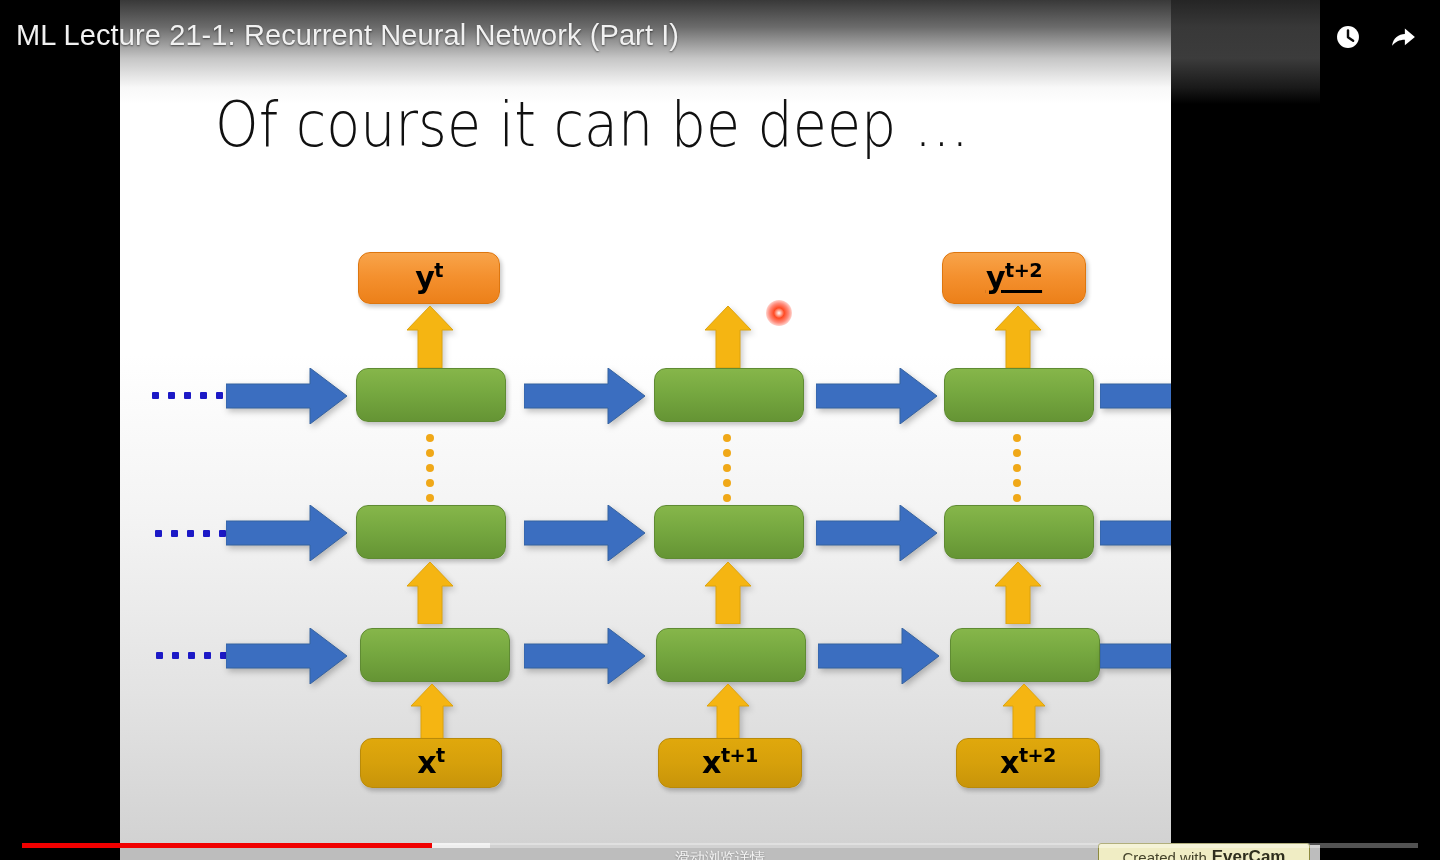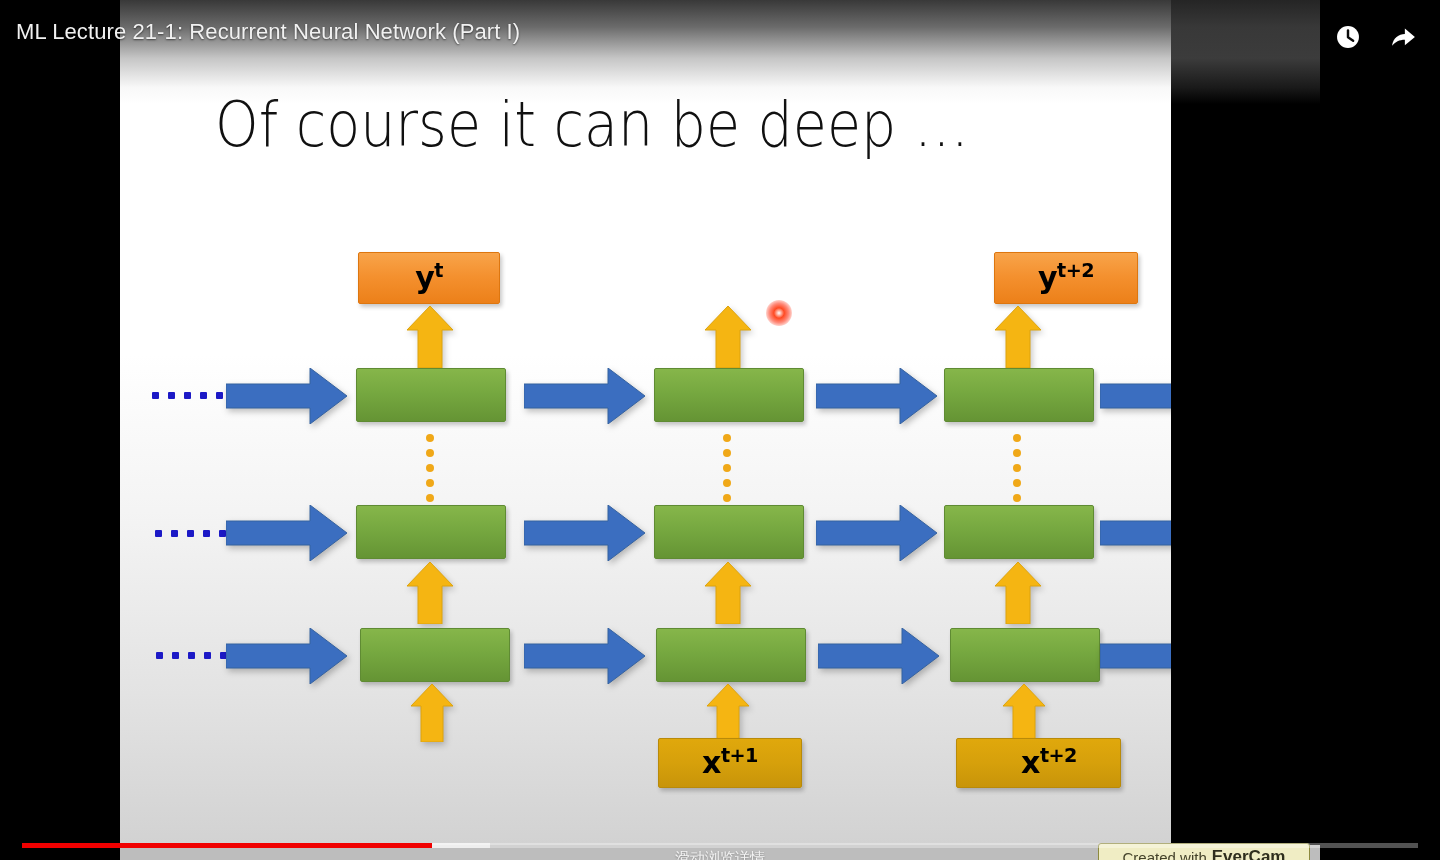--- a/index.html
+++ b/index.html
@@ -60,21 +60,21 @@
     position: absolute;
     left: 1320px; top: 0;
     width: 120px; height: 104px;
     background: #000;
   }
   #video-title {
     position: absolute;
     left: 16px;
     top: 19px;
     color: #f1f1f1;
-    font-size: 22px;
+    font-size: 29px;
     font-weight: 400;
     letter-spacing: 0.1px;
     white-space: nowrap;
     text-shadow: 0 1px 2px rgba(0,0,0,0.55);
     z-index: 42;
   }
   .header-action {
     position: absolute;
     top: 20px;
     width: 34px;
@@ -101,21 +101,21 @@
     color: #101010;
     letter-spacing: 0px;
     white-space: nowrap;
     transform: scaleX(0.88);
     transform-origin: left top;
   }
 
   
   .node-box {
     position: absolute;
-    border-radius: 2px;
+    border-radius: 12px;
     box-shadow: 2px 3px 4px rgba(0,0,0,0.22);
     display: flex;
     align-items: center;
     justify-content: center;
     font-family: "DejaVu Sans", sans-serif;
     color: #000;
     line-height: 1;
   }
   .box-green {
     background: linear-gradient(to bottom, #86b64a 0%, #76a840 45%, #659434 100%);
@@ -292,21 +292,21 @@
 
 <div id="player">
 
   <div id="slide">
 
     <div id="slide-heading">Of course it can be deep …</div>
 
     <div class="node-box box-orange" style="left:238px; top:252px; width:140px; height:50px;">
       <span class="label">y<sup>t</sup></span>
     </div>
-    <div class="node-box box-orange" style="left:874px; top:252px; width:142px; height:50px;">
+    <div class="node-box box-orange" style="left:822px; top:252px; width:142px; height:50px;text-decoration:underline;">
       <span class="label">y<sup>t+2</sup></span>
     </div>
 
     <svg class="arrow-up" style="left:286px; top:306px;" width="48" height="62" viewBox="0 0 48 62">
       <polygon points="24,0 47,24 36,24 36,62 12,62 12,24 1,24" fill="#f5b512" stroke="#dda30c" stroke-width="1"></polygon>
     </svg>
     <svg class="arrow-up" style="left:584px; top:306px;" width="48" height="62" viewBox="0 0 48 62">
       <polygon points="24,0 47,24 36,24 36,62 12,62 12,24 1,24" fill="#f5b512" stroke="#dda30c" stroke-width="1"></polygon>
     </svg>
     <svg class="arrow-up" style="left:874px; top:306px;" width="48" height="62" viewBox="0 0 48 62">
@@ -444,24 +444,27 @@
     <svg class="arrow-up" style="left:290px; top:684px;" width="44" height="58" viewBox="0 0 44 58">
       <polygon points="22,0 43,22 33,22 33,58 11,58 11,22 1,22" fill="#f5b512" stroke="#dda30c" stroke-width="1"></polygon>
     </svg>
     <svg class="arrow-up" style="left:586px; top:684px;" width="44" height="58" viewBox="0 0 44 58">
       <polygon points="22,0 43,22 33,22 33,58 11,58 11,22 1,22" fill="#f5b512" stroke="#dda30c" stroke-width="1"></polygon>
     </svg>
     <svg class="arrow-up" style="left:882px; top:684px;" width="44" height="58" viewBox="0 0 44 58">
       <polygon points="22,0 43,22 33,22 33,58 11,58 11,22 1,22" fill="#f5b512" stroke="#dda30c" stroke-width="1"></polygon>
     </svg>
 
+    <div class="node-box box-gold" style="left:240px; top:738px; width:140px; height:48px;">
+      <span class="label">x<sup>t</sup></span>
+    </div>
     <div class="node-box box-gold" style="left:538px; top:738px; width:142px; height:48px;text-align:center;">
       <span class="label">x<sup>t+1</sup></span>
     </div>
-    <div class="node-box box-gold" style="left:836px; top:738px; width:142px; height:48px;padding-left:21px;">
+    <div class="node-box box-gold" style="left:836px; top:738px; width:142px; height:48px;">
       <span class="label">x<sup>t+2</sup></span>
     </div>
 
     <div id="cursor-dot" style="left: 646px; top: 300px;"></div>
 
   </div>
 
   <div id="header-overlay">
     <div id="header-left-block"></div>
     <div id="header-right-block"></div>

